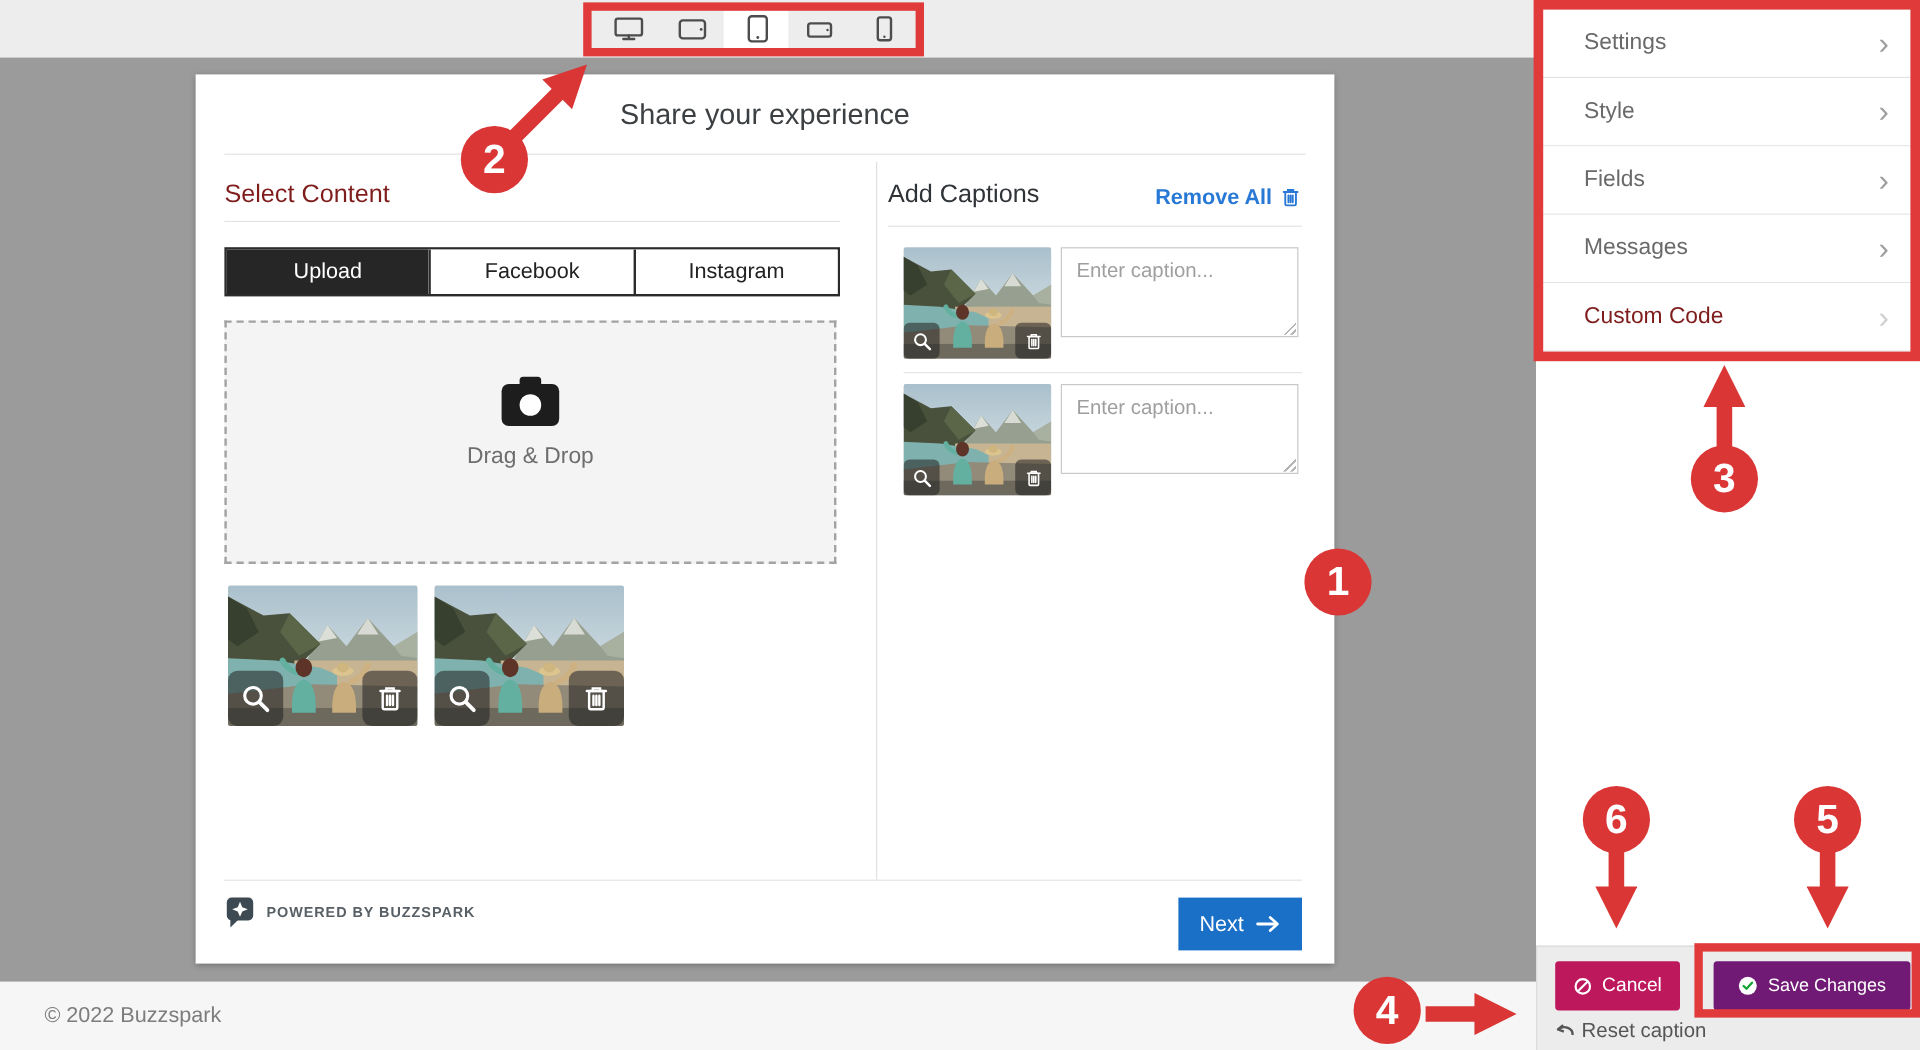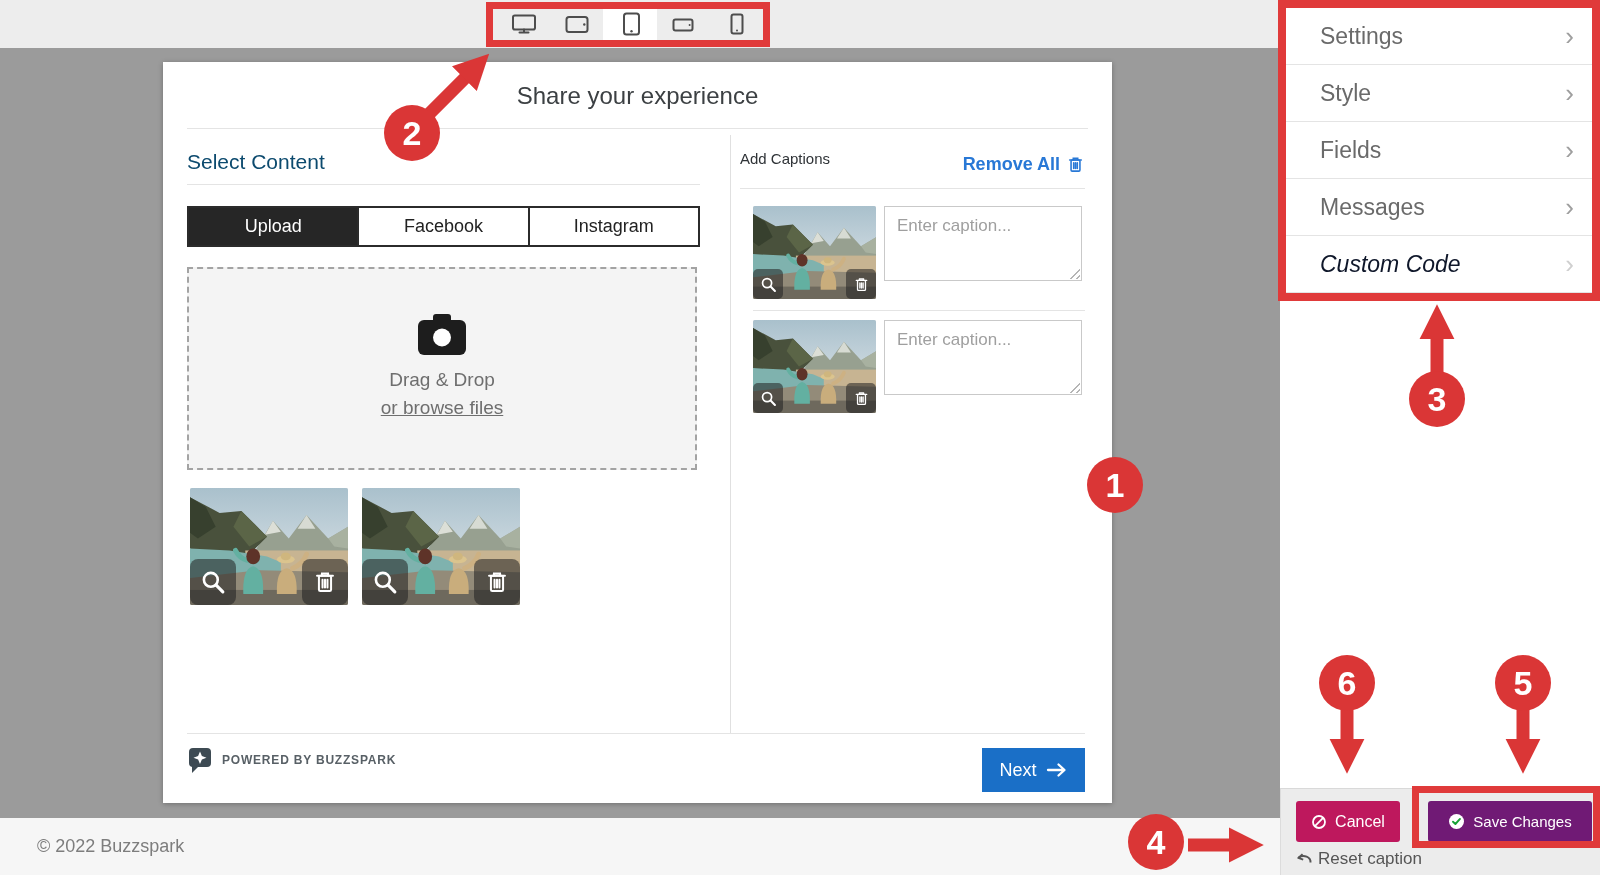--- a/index.html
+++ b/index.html
@@ -20,21 +20,21 @@
   .card {
     position:absolute; left:163px; top:62px; width:949px; height:741px;
     background:#fff; box-shadow:0 1px 5px rgba(0,0,0,.28);
   }
   .card-title { position:absolute; top:20px; left:0; width:100%; text-align:center;
     font-size:24px; color:#3c4043; }
   .hline { position:absolute; height:1px; background:#e4e4e4; }
   .title-line { top:66px; left:24px; width:901px; }
   .vline { position:absolute; left:567px; top:73px; width:1px; height:598px; background:#e0e0e0; }
 
-  .sc-heading { position:absolute; left:24px; top:88px; font-size:21px; color:#0c4a6e; }
+  .sc-heading { position:absolute; left:24px; top:88px; font-size:21px; color:#7f1d1d; }
   .sc-line { top:122px; left:24px; width:513px; }
 
   .tabs { position:absolute; left:24px; top:144px; width:513px; height:41px;
     display:flex; border:2px solid #2b2b2b; }
   .tab { flex:1; display:flex; align-items:center; justify-content:center;
     font-size:18px; color:#222; background:#fff; cursor:pointer; }
   .tab + .tab { border-left:2px solid #2b2b2b; }
   .tab.active { background:#262626; color:#fff; }
 
   .dropzone { position:absolute; left:24px; top:205px; width:510px; height:203px;
@@ -47,21 +47,21 @@
   .photo-svg { position:absolute; left:0; top:0; width:100%; height:100%; }
   .g-thumb { width:158px; height:117px; top:426px; }
   .g-thumb.t1 { left:27px; } .g-thumb.t2 { left:199px; }
   .ov-btn { position:absolute; display:flex; align-items:center; justify-content:center;
     background:rgba(32,32,32,.55); cursor:pointer; }
   .ov-lg { width:46px; height:46px; border-radius:8px; bottom:0; }
   .ov-sm { width:30px; height:30px; border-radius:5px; bottom:0; }
   .ov-left { left:0; } .ov-right { right:0; }
 
   
-  .cap-heading { position:absolute; left:577px; top:88px; font-size:15px; color:#2f3337; }
+  .cap-heading { position:absolute; left:577px; top:88px; font-size:21px; color:#2f3337; }
   .remove-all { position:absolute; top:92px; right:27px; display:flex; align-items:center; gap:6px;
     color:#2878d6; font-size:18px; font-weight:600; cursor:pointer; }
   .cap-line { top:126px; left:577px; width:345px; }
   .cap-thumb { width:123px; height:93px; left:590px; }
   .cap-row1 .cap-thumb { top:144px; } .cap-row2 .cap-thumb { top:258px; }
   .cap-input-wrap { position:absolute; left:721px; width:198px; height:75px; }
   .cap-row1 .cap-input-wrap { top:144px; } .cap-row2 .cap-input-wrap { top:258px; }
   .cap-input { width:100%; height:100%; border:1px solid #c9c9c9; resize:none;
     padding:9px 12px; font-size:17px; font-family:"Liberation Sans", sans-serif; color:#333; }
   .cap-input::placeholder { color:#9f9f9f; }
@@ -76,23 +76,23 @@
   .next-btn { position:absolute; left:819px; top:686px; width:103px; height:44px;
     background:#1a6fc7; border:none; color:#fff; font-size:18px; cursor:pointer;
     display:flex; align-items:center; justify-content:center; gap:9px;
     font-family:"Liberation Sans", sans-serif; }
 
   
   .side-panel { position:absolute; left:1280px; top:0; width:320px; height:875px; background:#fff; }
   .side-menu { position:absolute; left:0; top:8px; width:320px; }
   .menu-item { height:57px; display:flex; align-items:center; padding:0 26px 0 40px;
     border-bottom:1px solid #e4e4e4; background:#fff; cursor:pointer; }
-  .menu-label { flex:1; font-size:23px; color:#6a6a6a; }
+  .menu-label { flex:1; font-size:19px; color:#6a6a6a; }
   .menu-chevron { font-size:26px; color:#9e9e9e; line-height:1; }
-  .menu-item.disabled .menu-label { color:#0f172a;font-style:italic; }
+  .menu-item.disabled .menu-label { color:#7f1d1d; }
   .menu-item.disabled .menu-chevron { color:#cfcfcf; }
 
   .side-actions { position:absolute; left:0; top:788px; width:320px; height:87px;
     background:#ececec; border-top:1px solid #d9d9d9; border-left:1px solid #dcdcdc; }
   .btn { display:flex; align-items:center; justify-content:center; gap:8px;
     border:none; border-radius:3px; color:#fff; cursor:pointer;
     font-family:"Liberation Sans", sans-serif; }
   .cancel-btn { position:absolute; left:15px; top:12px; width:104px; height:41px;
     background:#be185d; font-size:16px; }
   .save-btn { position:absolute; left:147px; top:12px; width:164px; height:41px;
@@ -217,21 +217,20 @@
       <div class="tab">Instagram</div>
     </div>
 
     <div class="dropzone">
       <svg class="dz-cam" width="56" height="48" viewBox="0 0 56 48">
         <rect x="19" y="3" width="18" height="10" rx="3" fill="#1d1d1d"></rect>
         <rect x="4" y="9" width="48" height="35" rx="6" fill="#1d1d1d"></rect>
         <circle cx="28" cy="26.5" r="9" fill="#fff"></circle>
       </svg>
       <div class="dz-l1">Drag &amp; Drop</div>
-      <div class="dz-l2">or browse files</div>
     </div>
 
     <div class="photo g-thumb t1">
       <svg class="photo-svg" viewBox="0 0 160 120" preserveAspectRatio="xMidYMid slice">
           <use href="#photo-scene"></use>
         </svg>
       <div class="ov-btn ov-lg ov-left">
         <svg width="26" height="26" viewBox="0 0 18 18">
             <use href="#ic-magnifier"></use>
           </svg>

